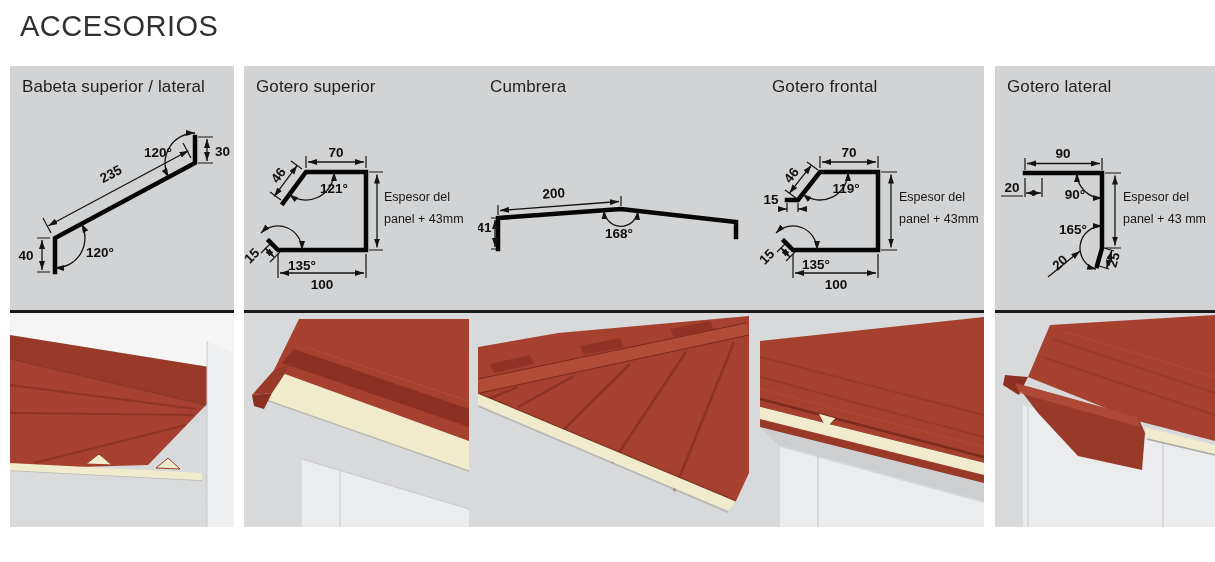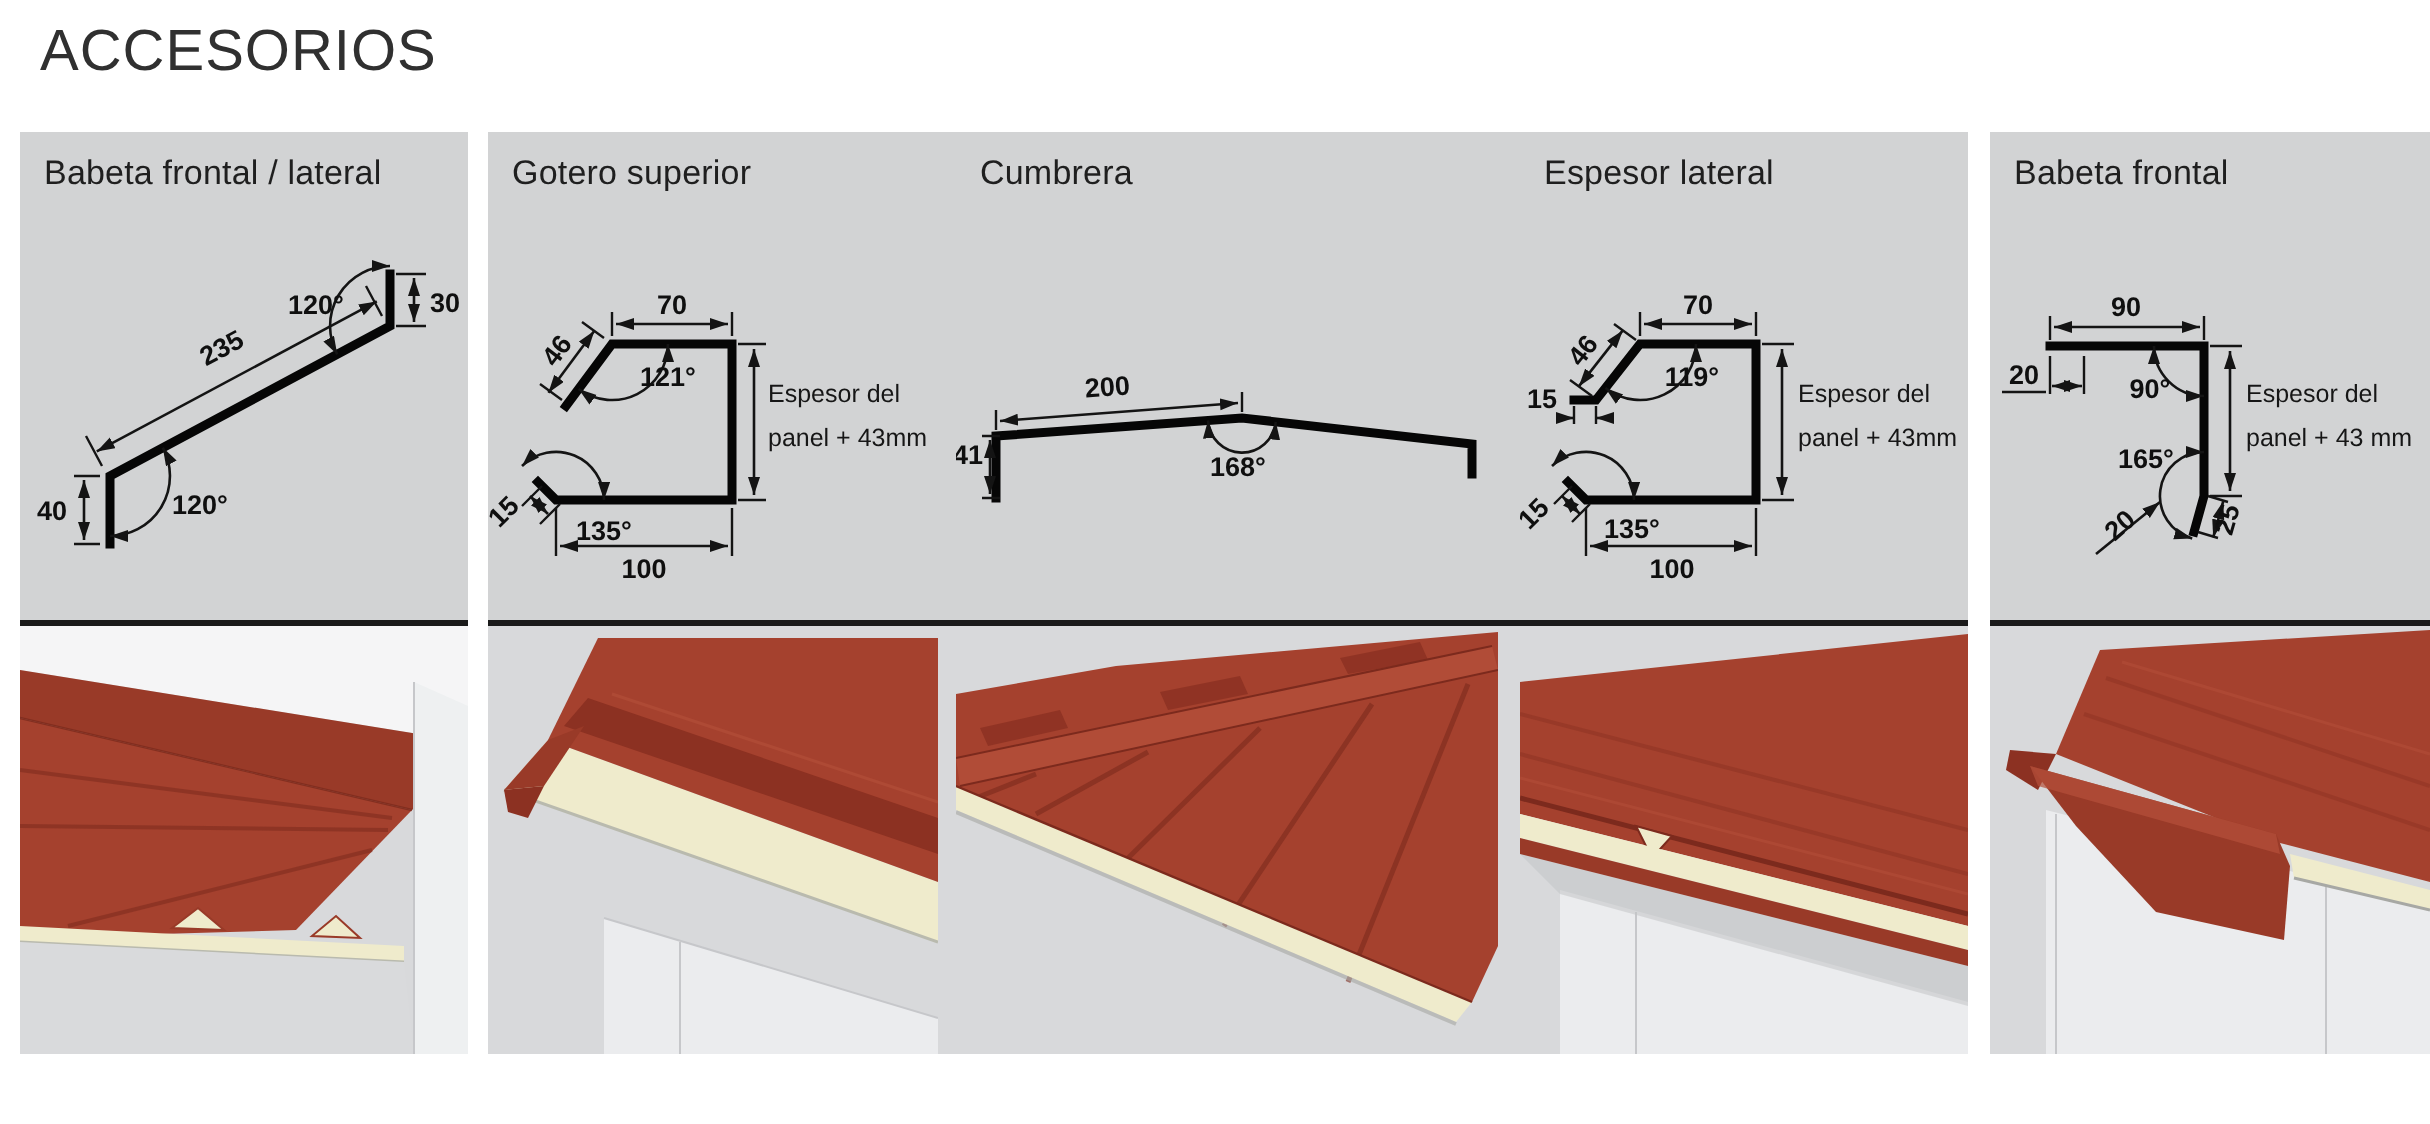--- a/index.html
+++ b/index.html
@@ -31,21 +31,21 @@
   .c-cream{fill:var(--cream)} .c-wall{fill:var(--wall)} .c-floor{fill:var(--floor)}
   .ln-deep{stroke:var(--red-deep);fill:none} .ln-wall{stroke:var(--wall-line);stroke-width:1;fill:none}
 </style>
 </head>
 <body>
 
 <div class="page-title">ACCESORIOS</div>
 
 <div class="col" style="left:10px;width:224px">
   <div class="spec">
-    <h2>Babeta frontal / lateral</h2>
+    <h2>Babeta superior / lateral</h2>
     <svg width="224" height="247" viewBox="0 0 224 247">
       <defs>
           <marker id="a1" markerUnits="userSpaceOnUse" markerWidth="10" markerHeight="8" refX="9" refY="3" orient="auto-start-reverse">
             <path d="M0,0 L9,3 L0,6 Z" fill="#141414"></path>
           </marker>
         </defs>
       <path class="prof" d="M185,71 L185,97 L45,172 L45,206"></path>
 
       <path class="tk" d="M188,71 H203 M188,97 H203"></path>
       <line class="dl" x1="197" y1="73" x2="197" y2="95" marker-start="url(#a1)" marker-end="url(#a1)"></line>
@@ -173,21 +173,21 @@
       <path class="ln-deep" d="M40,74 L10,86 M96,63 L40,94 M152,51 L82,120 M208,39 L134,150 M256,29 L196,178" stroke-width="2.5" opacity=".6"></path>
       <path class="c-cream" d="M0,80 L258,188 L250,198 L0,92 Z"></path>
       <line class="ln-deep" x1="0" y1="80" x2="258" y2="188" stroke-width="1.2"></line>
       <line x1="0" y1="93" x2="250" y2="199" stroke="#a7a8a4" stroke-width="2" opacity=".6"></line>
     </svg>
   </div>
 </div>
 
 <div class="col" style="left:760px;width:224px">
   <div class="spec">
-    <h2>Espesor lateral</h2>
+    <h2>Gotero frontal</h2>
     <svg width="224" height="247" viewBox="0 0 224 247">
       <defs>
           <marker id="a4" markerUnits="userSpaceOnUse" markerWidth="10" markerHeight="8" refX="9" refY="3" orient="auto-start-reverse">
             <path d="M0,0 L9,3 L0,6 Z" fill="#141414"></path>
           </marker>
         </defs>
       <path class="prof" d="M27,134 H38 L60,106 H118 V184 H33 L24,175"></path>
 
       <path class="tk" d="M60,90 V102 M118,90 V102"></path>
       <line class="dl" x1="62" y1="96" x2="116" y2="96" marker-start="url(#a4)" marker-end="url(#a4)"></line>
@@ -234,21 +234,21 @@
       <line class="ln-deep" x1="0" y1="86" x2="224" y2="144" stroke-width="2.5"></line>
       <path class="c-cream" d="M58,100 L76,105 L66,116 Z" stroke="var(--red-deep)" stroke-width="1"></path>
       <path class="c-cream" d="M0,94 L224,150 L224,162 L0,106 Z"></path>
       <path class="c-redb" d="M0,106 L224,162 L224,170 L0,114 Z"></path>
     </svg>
   </div>
 </div>
 
 <div class="col" style="left:995px;width:220px">
   <div class="spec">
-    <h2>Babeta frontal</h2>
+    <h2>Gotero lateral</h2>
     <svg width="220" height="247" viewBox="0 0 220 247">
       <defs>
           <marker id="a5" markerUnits="userSpaceOnUse" markerWidth="10" markerHeight="8" refX="9" refY="3" orient="auto-start-reverse">
             <path d="M0,0 L9,3 L0,6 Z" fill="#141414"></path>
           </marker>
         </defs>
       <path class="prof" d="M30,107 H107 V182 L102,200"></path>
 
       <path class="tk" d="M30,92 V104 M107,92 V104"></path>
       <line class="dl" x1="32" y1="97.5" x2="105" y2="97.5" marker-start="url(#a5)" marker-end="url(#a5)"></line>

